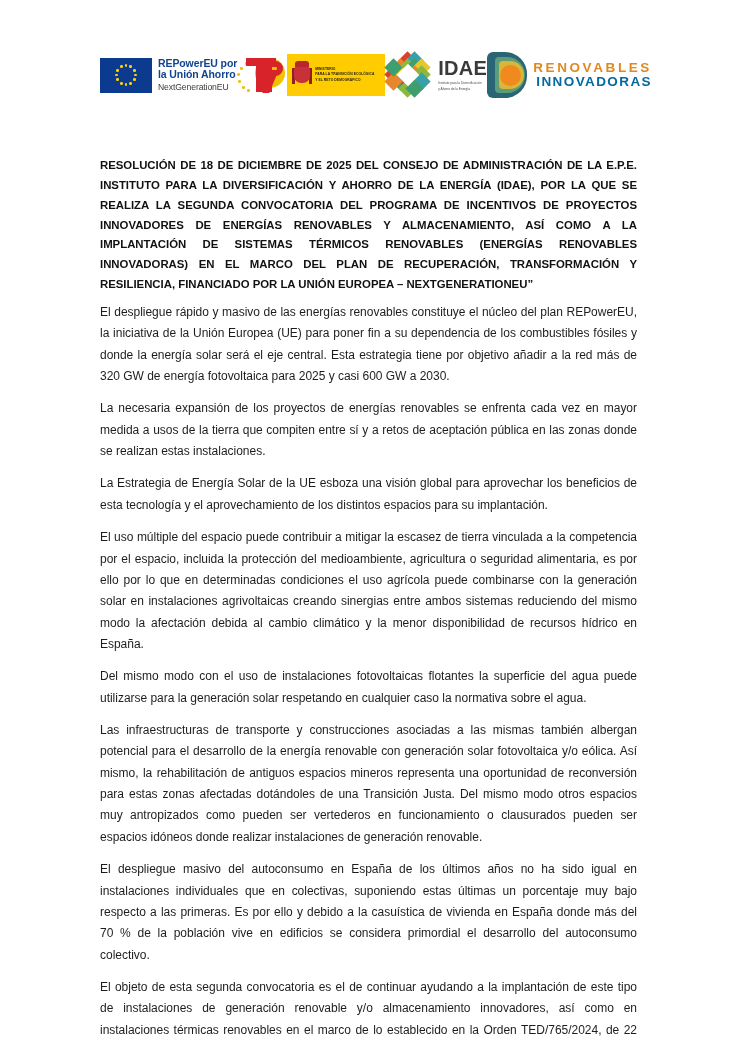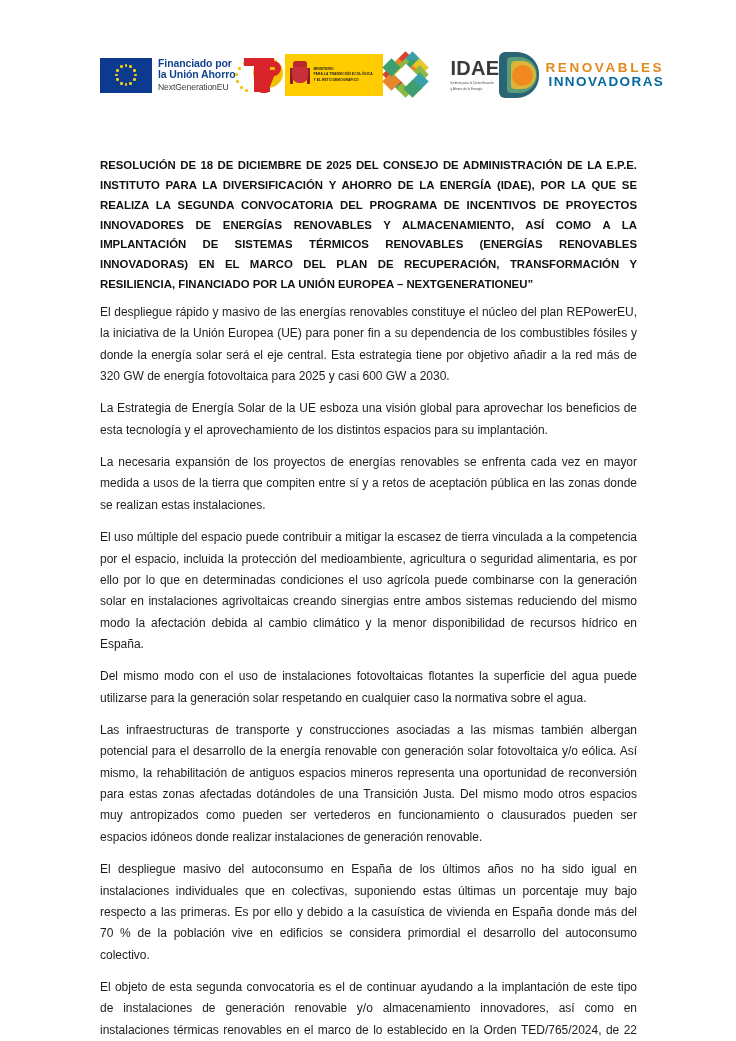--- a/index.html
+++ b/index.html
@@ -181,21 +181,21 @@
     color: #1a1a1a;
     font-weight: bold;
     letter-spacing: 0.1px;
     white-space: nowrap;
   }
 
   
   .logo-idae {
     display: flex;
     align-items: center;
-    gap: 21px;
+    gap: 7px;
     height: 48px;
     flex: none;
   }
   .idae-mark {
     width: 46px; height: 46px;
     position: relative;
     flex: none;
   }
   .idae-seg {
     position: absolute;
@@ -316,21 +316,21 @@
             <div class="eu-star" style="left: 14.45px; top: 17.9272px;"></div>
             <div class="eu-star" style="left: 9.7px; top: 19.2px;"></div>
             <div class="eu-star" style="left: 4.95px; top: 17.9272px;"></div>
             <div class="eu-star" style="left: 1.47276px; top: 14.45px;"></div>
             <div class="eu-star" style="left: 0.2px; top: 9.7px;"></div>
             <div class="eu-star" style="left: 1.47276px; top: 4.95px;"></div>
             <div class="eu-star" style="left: 4.95px; top: 1.47276px;"></div>
           </div>
       </div>
       <div class="eu-text">
-        <div class="eu-l1">Financiado por</div>
+        <div class="eu-l1">REPowerEU por</div>
         <div class="eu-l2">la Unión Ahorro</div>
         <div class="eu-l3">NextGenerationEU</div>
       </div>
     </div>
 
     <div class="logo-tr">
       <div class="tr-dots" id="tr-dots">
           <div class="tr-dot" style="left: 8px; top: 2px;"></div>
           <div class="tr-dot" style="left: 3px; top: 7px;"></div>
           <div class="tr-dot" style="left: 0px; top: 13px;"></div>
@@ -404,22 +404,22 @@
         <div class="ri-l2">INNOVADORAS</div>
       </div>
     </div>
 
   </div>
 
   <div class="content">
     <p class="doc-title">RESOLUCIÓN DE 18 DE DICIEMBRE DE 2025 DEL CONSEJO DE ADMINISTRACIÓN DE LA E.P.E. INSTITUTO PARA LA DIVERSIFICACIÓN Y AHORRO DE LA ENERGÍA (IDAE), POR LA QUE SE REALIZA LA SEGUNDA CONVOCATORIA DEL PROGRAMA DE INCENTIVOS DE PROYECTOS INNOVADORES DE ENERGÍAS RENOVABLES Y ALMACENAMIENTO, ASÍ COMO A LA IMPLANTACIÓN DE SISTEMAS TÉRMICOS RENOVABLES (ENERGÍAS RENOVABLES INNOVADORAS) EN EL MARCO DEL PLAN DE RECUPERACIÓN, TRANSFORMACIÓN Y RESILIENCIA, FINANCIADO POR LA UNIÓN EUROPEA – NEXTGENERATIONEU”</p>
     <div id="paragraphs">
         <p class="para">El despliegue rápido y masivo de las energías renovables constituye el núcleo del plan REPowerEU, la iniciativa de la Unión Europea (UE) para poner fin a su dependencia de los combustibles fósiles y donde la energía solar será el eje central. Esta estrategia tiene por objetivo añadir a la red más de 320 GW de energía fotovoltaica para 2025 y casi 600 GW a 2030.</p>
+        <p class="para">La necesaria expansión de los proyectos de energías renovables se enfrenta cada vez en mayor medida a usos de la tierra que compiten entre sí y a retos de aceptación pública en las zonas donde se realizan estas instalaciones.</p>
         <p class="para">La Estrategia de Energía Solar de la UE esboza una visión global para aprovechar los beneficios de esta tecnología y el aprovechamiento de los distintos espacios para su implantación.</p>
-        <p class="para">La necesaria expansión de los proyectos de energías renovables se enfrenta cada vez en mayor medida a usos de la tierra que compiten entre sí y a retos de aceptación pública en las zonas donde se realizan estas instalaciones.</p>
         <p class="para">El uso múltiple del espacio puede contribuir a mitigar la escasez de tierra vinculada a la competencia por el espacio, incluida la protección del medioambiente, agricultura o seguridad alimentaria, es por ello por lo que en determinadas condiciones el uso agrícola puede combinarse con la generación solar en instalaciones agrivoltaicas creando sinergias entre ambos sistemas reduciendo del mismo modo la afectación debida al cambio climático y la menor disponibilidad de recursos hídrico en España.</p>
         <p class="para">Del mismo modo con el uso de instalaciones fotovoltaicas flotantes la superficie del agua puede utilizarse para la generación solar respetando en cualquier caso la normativa sobre el agua.</p>
         <p class="para">Las infraestructuras de transporte y construcciones asociadas a las mismas también albergan potencial para el desarrollo de la energía renovable con generación solar fotovoltaica y/o eólica. Así mismo, la rehabilitación de antiguos espacios mineros representa una oportunidad de reconversión para estas zonas afectadas dotándoles de una Transición Justa. Del mismo modo otros espacios muy antropizados como pueden ser vertederos en funcionamiento o clausurados pueden ser espacios idóneos donde realizar instalaciones de generación renovable.</p>
         <p class="para">El despliegue masivo del autoconsumo en España de los últimos años no ha sido igual en instalaciones individuales que en colectivas, suponiendo estas últimas un porcentaje muy bajo respecto a las primeras. Es por ello y debido a la casuística de vivienda en España donde más del 70 % de la población vive en edificios se considera primordial el desarrollo del autoconsumo colectivo.</p>
         <p class="para">El objeto de esta segunda convocatoria es el de continuar ayudando a la implantación de este tipo de instalaciones de generación renovable y/o almacenamiento innovadores, así como en instalaciones térmicas renovables en el marco de lo establecido en la Orden TED/765/2024, de 22 de julio del Ministerio para la Transición Ecológica y el Reto Demográfico por la que se establecen las bases reguladoras para las convocatorias de ayudas para proyectos de energías</p>
       </div>
   </div>
 
 </div>
 

